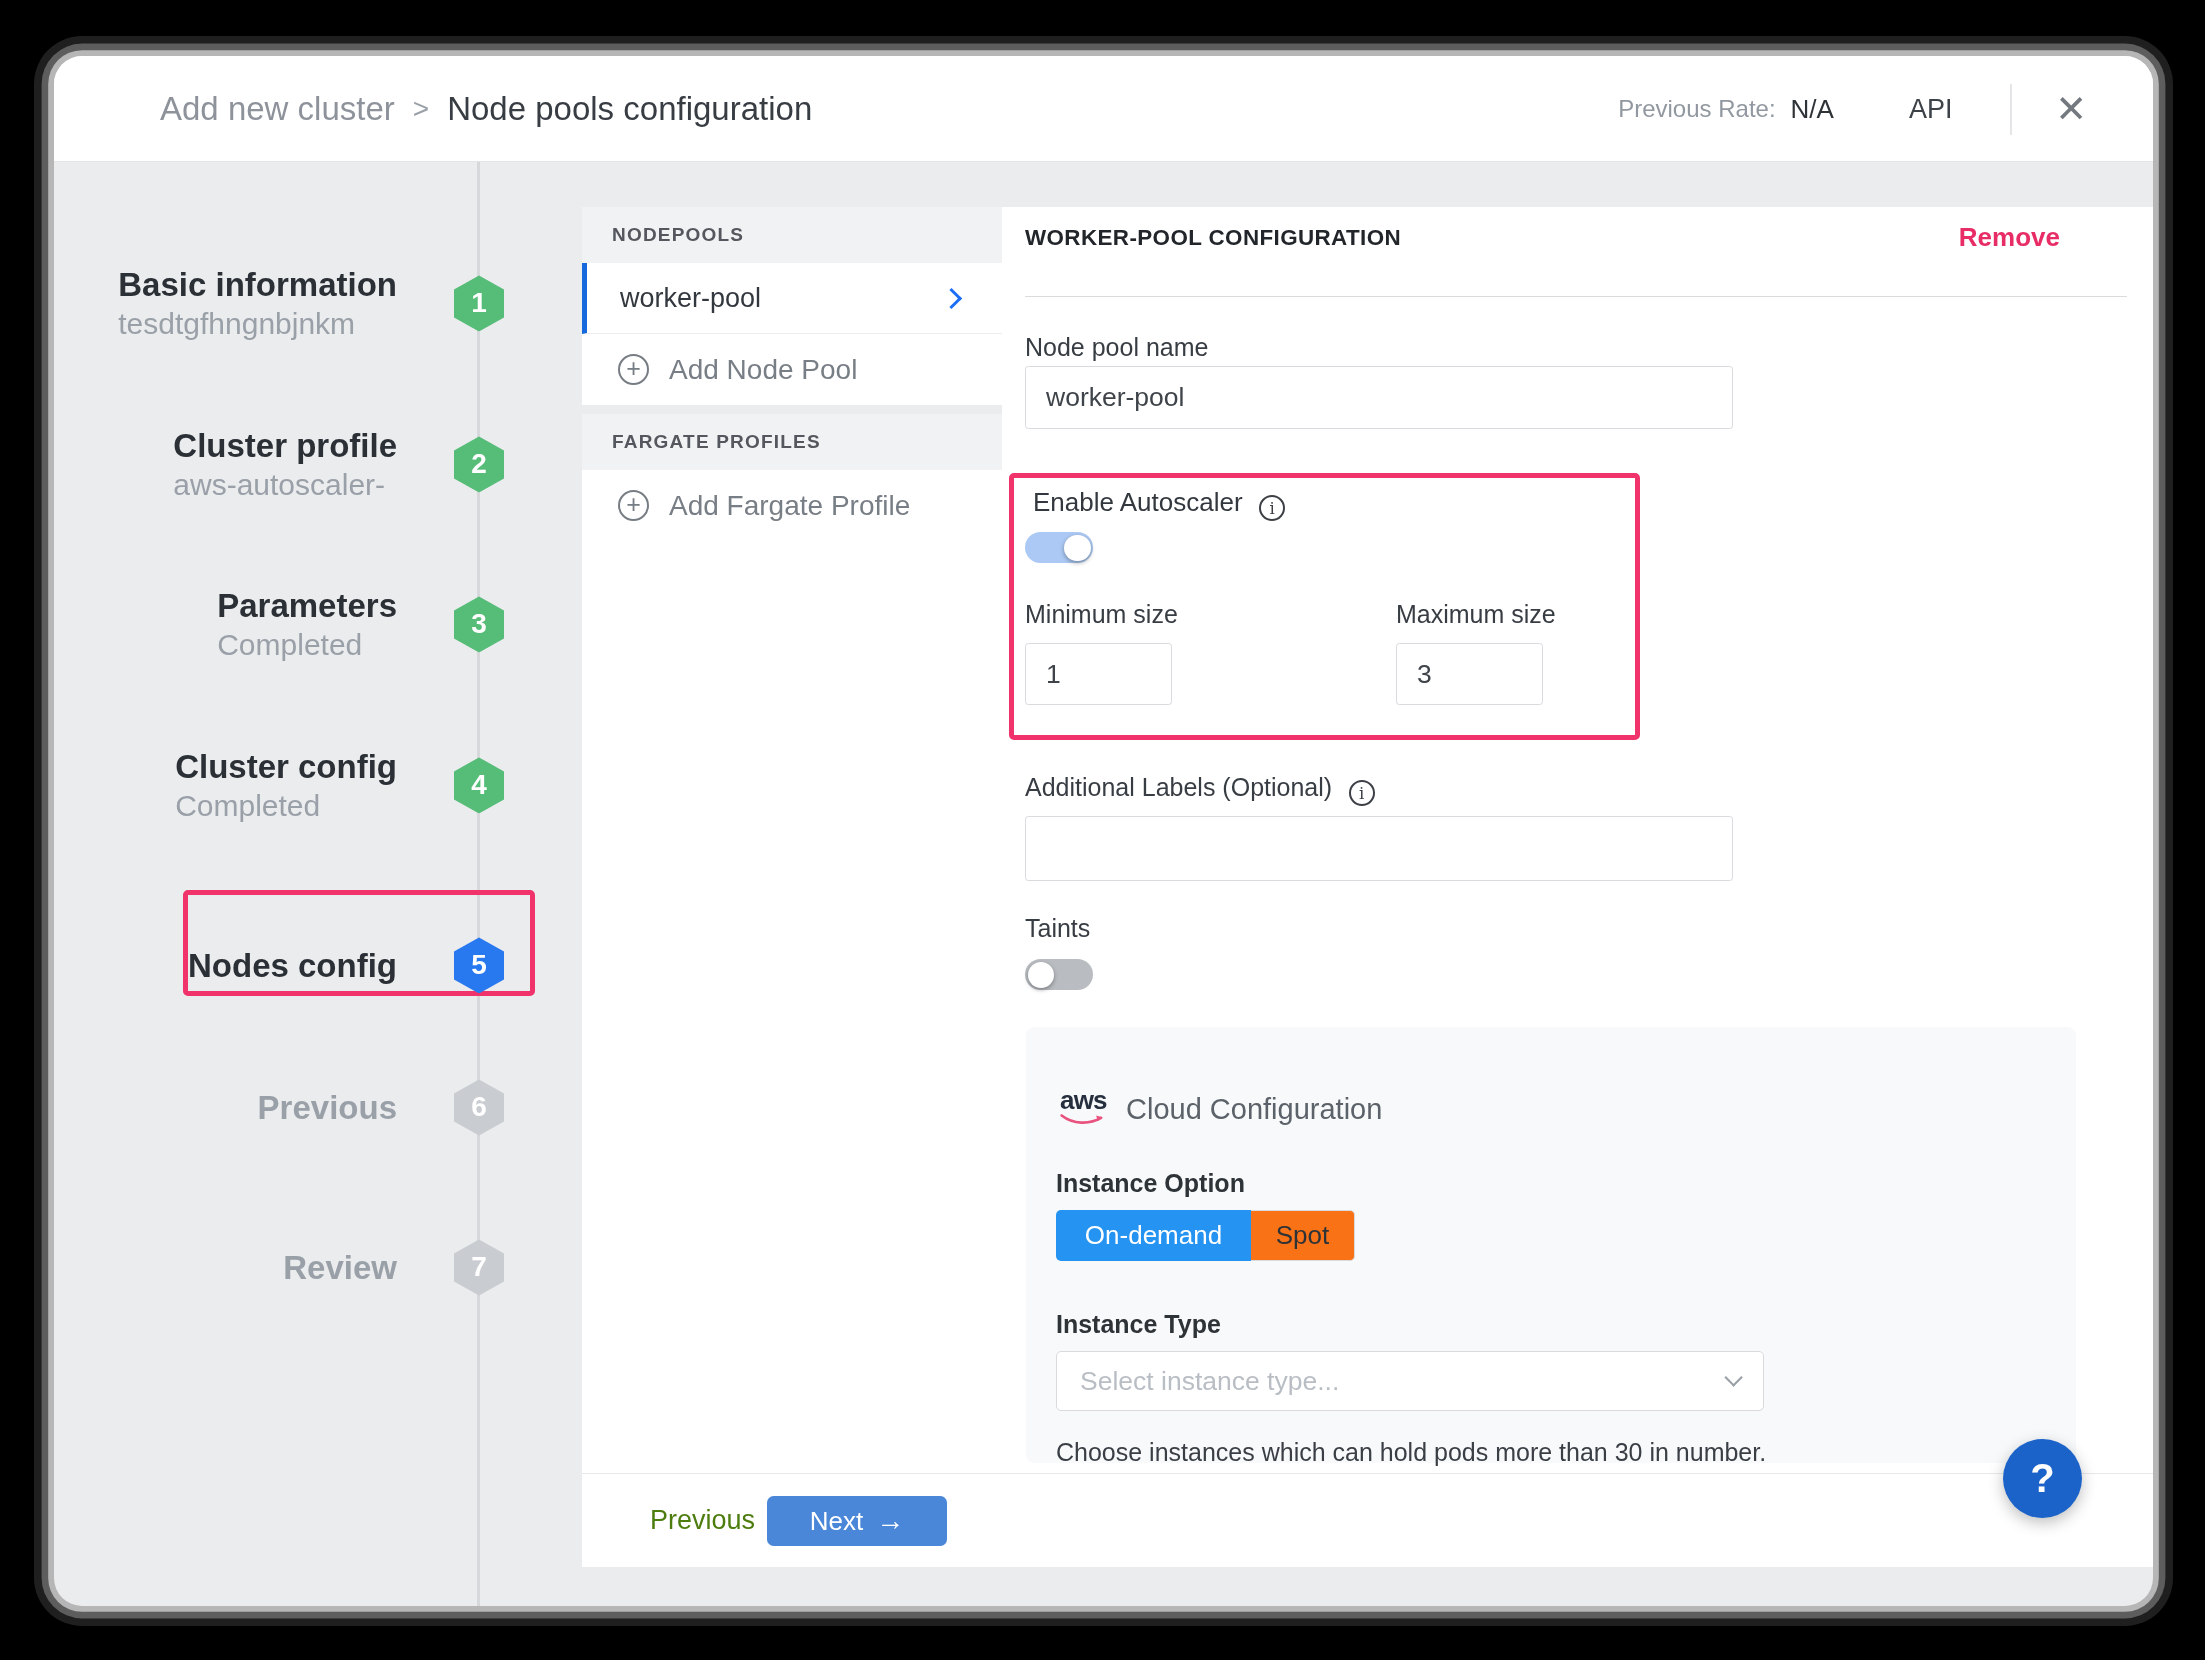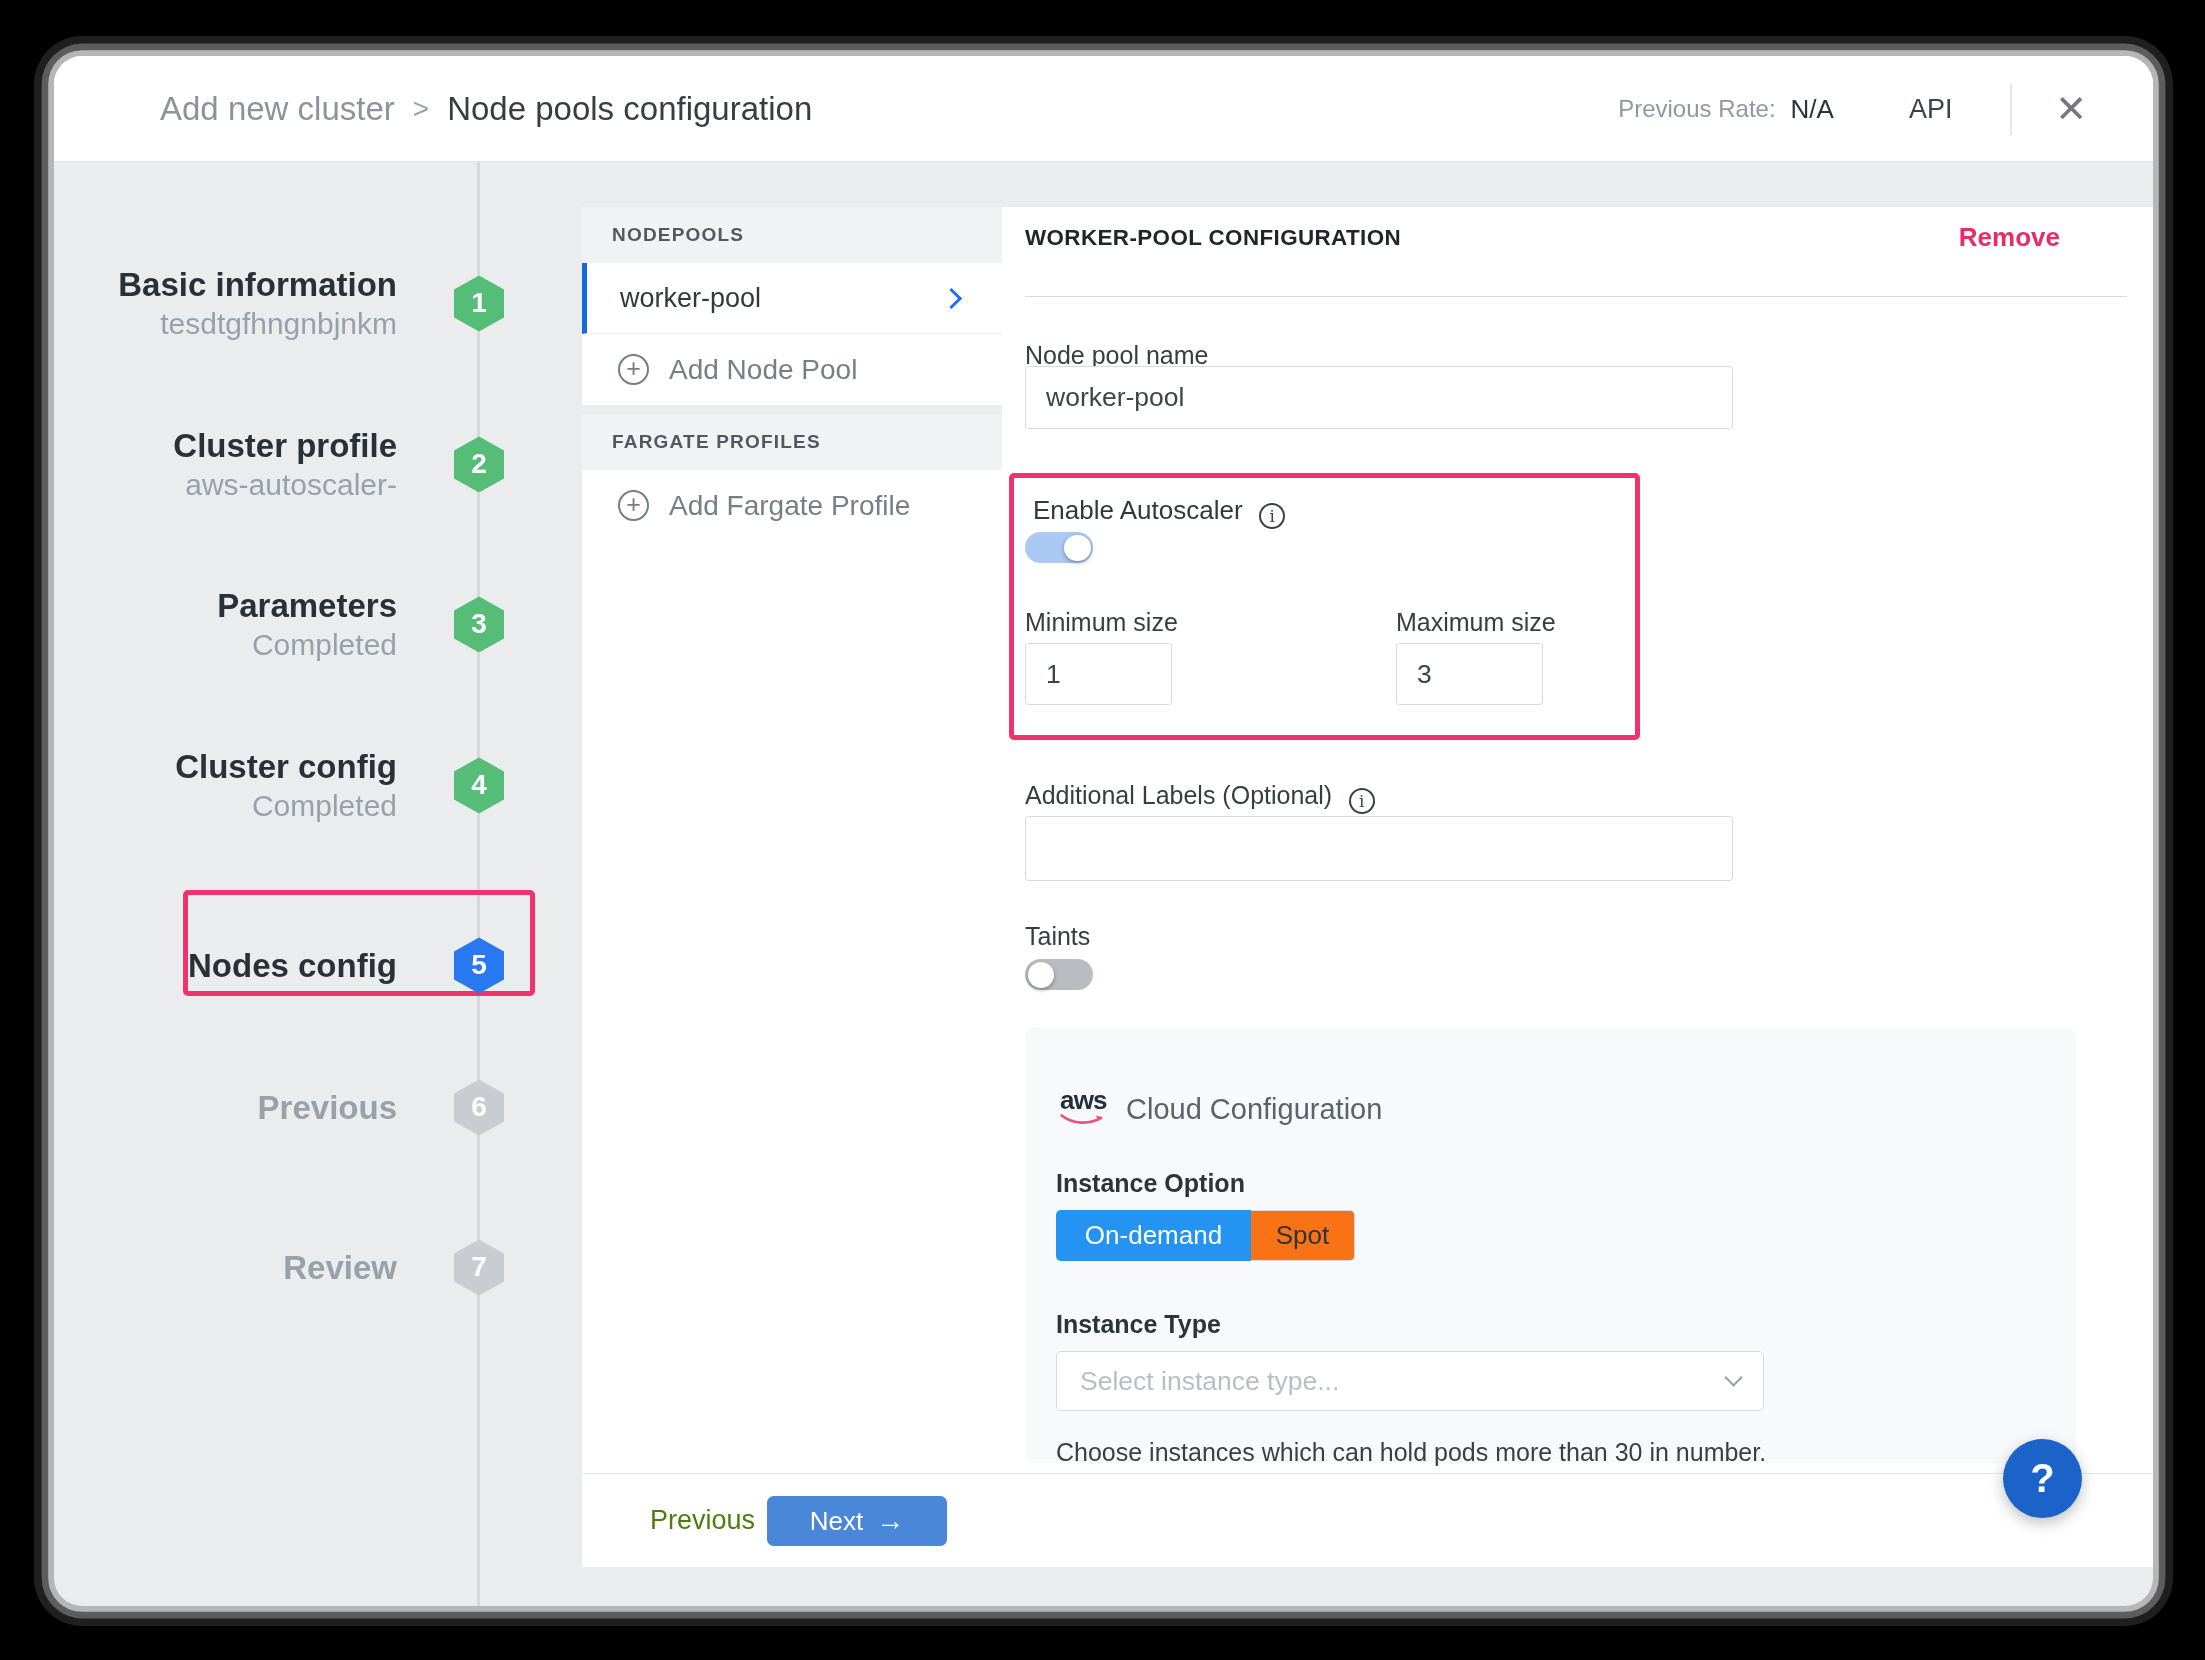--- a/index.html
+++ b/index.html
@@ -20,21 +20,21 @@
   .hdr-right{position:absolute;right:66px;top:0;height:106px;display:flex;align-items:center;}
   .rate-label{color:#9298a0;font-size:24px;}
   .rate-value{color:#2e3338;font-size:26px;font-weight:500;margin-left:15px;}
   .api-btn{color:#3c4248;font-size:27px;margin-left:75px;cursor:pointer;}
   .hdr-div{width:1.7px;height:51px;background:#e4e5e7;margin-left:58px;}
   .close-btn{margin-left:43px;color:#74797f;font-size:38px;line-height:1;cursor:pointer;font-weight:300;}
 
   
   .stepper-line{position:absolute;left:423px;top:106px;width:2.5px;bottom:0;background:#d6d8db;}
   .step{position:absolute;left:0;width:528px;height:91px;cursor:pointer;}
-  .step-text{position:absolute;right:185px;top:0;bottom:0;display:flex;flex-direction:column;justify-content:center;align-items:flex-end;}
+  .step-text{position:absolute;right:185px;top:0;bottom:0;display:flex;flex-direction:column;justify-content:center;align-items:flex-start;}
   .step-label{font-size:33px;font-weight:600;color:#2b3036;line-height:40px;white-space:nowrap;}
   .step-sub{font-size:30px;color:#9aa0a8;line-height:38px;white-space:nowrap;}
   .step.todo .step-label{color:#9aa0a8;}
   .hex{position:absolute;left:400px;width:50px;height:56px;display:flex;align-items:center;justify-content:center;
     clip-path:polygon(50% 0%,100% 25%,100% 75%,50% 100%,0% 75%,0% 25%);
     color:#fff;font-size:28px;font-weight:700;filter:drop-shadow(0 2.5px 3.3px rgba(0,0,0,.15));}
   .hex.done{background:#56bd78;}
   .hex.current{background:#2878f0;}
   .hex.todo{background:#c9cdd2;}
   .step5-hl{position:absolute;left:129px;top:834px;width:352px;height:106px;border:5px solid #f0336b;border-radius:5px;pointer-events:none;}
@@ -54,21 +54,21 @@
   .chev-right{position:absolute;right:43px;width:15px;height:15px;border-top:3.3px solid #1b6ef5;border-right:3.3px solid #1b6ef5;transform:rotate(45deg);}
   .add-ico{width:31px;height:31px;border:2.5px solid #777d84;border-radius:50%;color:#777d84;display:flex;align-items:center;justify-content:center;
     font-size:25px;font-weight:400;line-height:1;margin-right:20px;flex:0 0 auto;padding-bottom:2.5px;}
   .add-label{font-size:28px;color:#787e85;}
 
   
   .config{position:absolute;left:948px;top:151px;width:1151px;bottom:133px;background:#fff;overflow:hidden;}
   .cfg-title{position:absolute;left:23px;top:18px;font-size:22.4px;font-weight:800;letter-spacing:0.4px;color:#22262a;}
   .remove-btn{position:absolute;right:93px;top:15px;font-size:26px;font-weight:600;color:#e82c66;cursor:pointer;}
   .cfg-div{position:absolute;left:23px;right:26.5px;top:89px;height:0.8px;background:#d9dbdd;}
-  .fld-label{position:absolute;font-size:25px;color:#383d44;margin-top:8px;}
+  .fld-label{position:absolute;font-size:25px;color:#383d44;}
   .txt-input{position:absolute;background:#fff;border:1.7px solid #d8dadd;border-radius:3.3px;font-size:26.5px;color:#3f444a;
     padding:0 20px;font-family:inherit;outline:none;}
   .np-label{left:23px;top:126px;}
   .np-input{left:23px;top:159px;width:708px;height:63px;}
   .auto-hl{position:absolute;left:6.6px;top:266px;width:631px;height:267px;border:5px solid #f0336b;border-radius:5px;pointer-events:none;}
   .auto-label{left:31px;top:280px;font-size:26px;color:#33383e;}
   .info-ico{display:inline-block;width:26px;height:26px;border:2.1px solid #3c4046;border-radius:50%;text-align:center;
     font-size:16.6px;line-height:23px;color:#3c4046;margin-left:16.6px;vertical-align:-3.3px;font-family:"DejaVu Serif",serif;}
   .toggle{position:absolute;width:68px;height:31px;border-radius:15.7px;cursor:pointer;}
   .toggle .knob{position:absolute;top:2.5px;width:26.5px;height:26.5px;border-radius:50%;background:#fff;box-shadow:0 1.7px 4.1px rgba(0,0,0,.35);}

